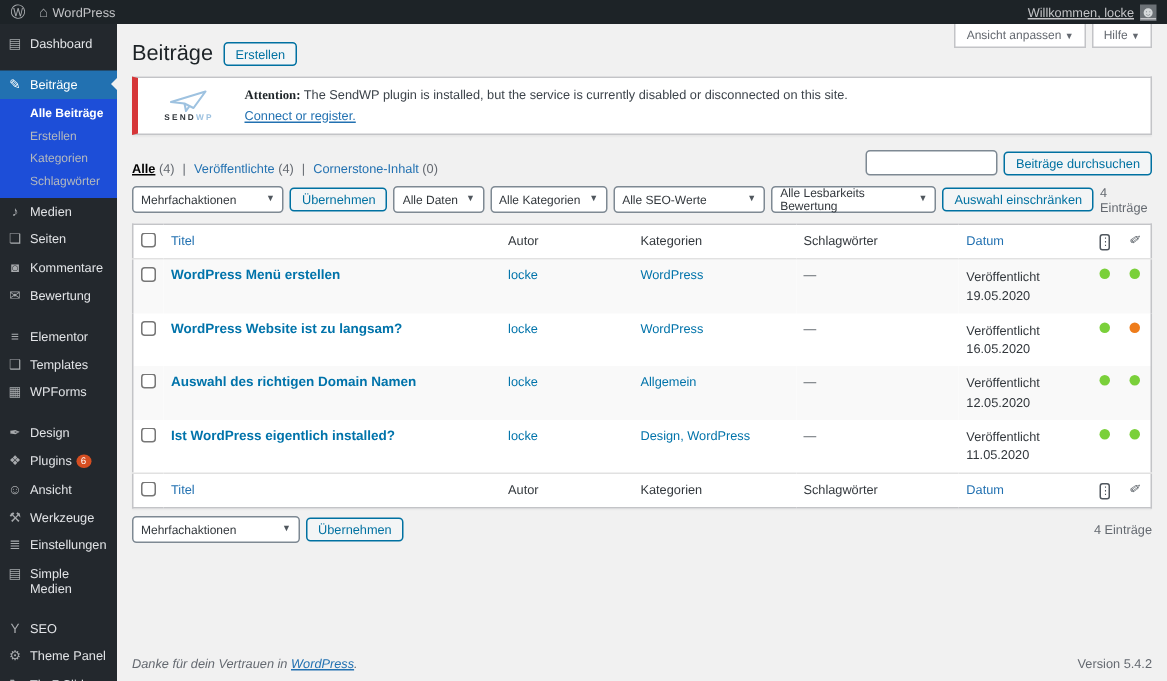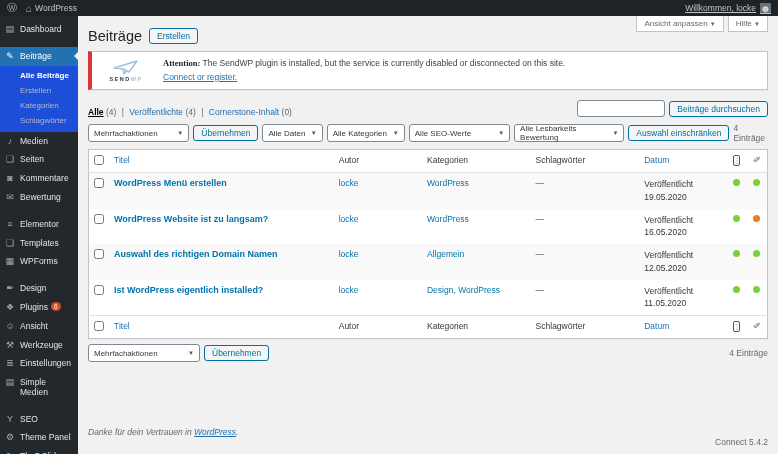--- a/index.html
+++ b/index.html
@@ -90,21 +90,21 @@
   .dot { width:7px; height:7px; border-radius:50%; display:inline-block; }
   td.dot-cell, th.dot-cell { text-align:left; padding-top:8px; }
   .tl-icon { display:inline-block; width:7px; height:11px; border:1px solid #50575e; border-radius:2px;
     font-size:7px; line-height:10px; text-align:center; color:#50575e; }
   .pencil-icon { font-size:9px; color:#50575e; display:inline-block; transform:rotate(10deg); }
   input[type=checkbox] { width:10px; height:10px; margin:0; }
   .tags-dash { color:#50575e; }
   
   .bulk-bottom { display:flex; align-items:center; gap:4px; margin-top:5px; }
   
-  .page-footer { position:absolute; bottom:7px; left:88px; right:10px; display:flex; font-size:8.5px; color:#646970;flex-direction:column; }
+  .page-footer { position:absolute; bottom:7px; left:88px; right:10px; display:flex; font-size:8.5px; color:#646970; }
   .page-footer .thanks { font-style:italic; }
   .page-footer .version { margin-left:auto; }
 </style>
 </head>
 <body>
 
 <div class="adminbar">
   <div class="ab-left">
     <span class="ab-icon">Ⓦ</span>
     <span class="ab-site">
@@ -367,14 +367,14 @@
     <span class="entry-count">4 Einträge</span>
   </div>
 
 </div>
 
 <div class="page-footer">
   <span class="thanks">
     <span>Danke für dein Vertrauen in</span>
     <a class="link">WordPress</a><span>.</span>
   </span>
-  <span class="version">Connect 5.4.2</span>
+  <span class="version">Version 5.4.2</span>
 </div>
 
 </body></html>

